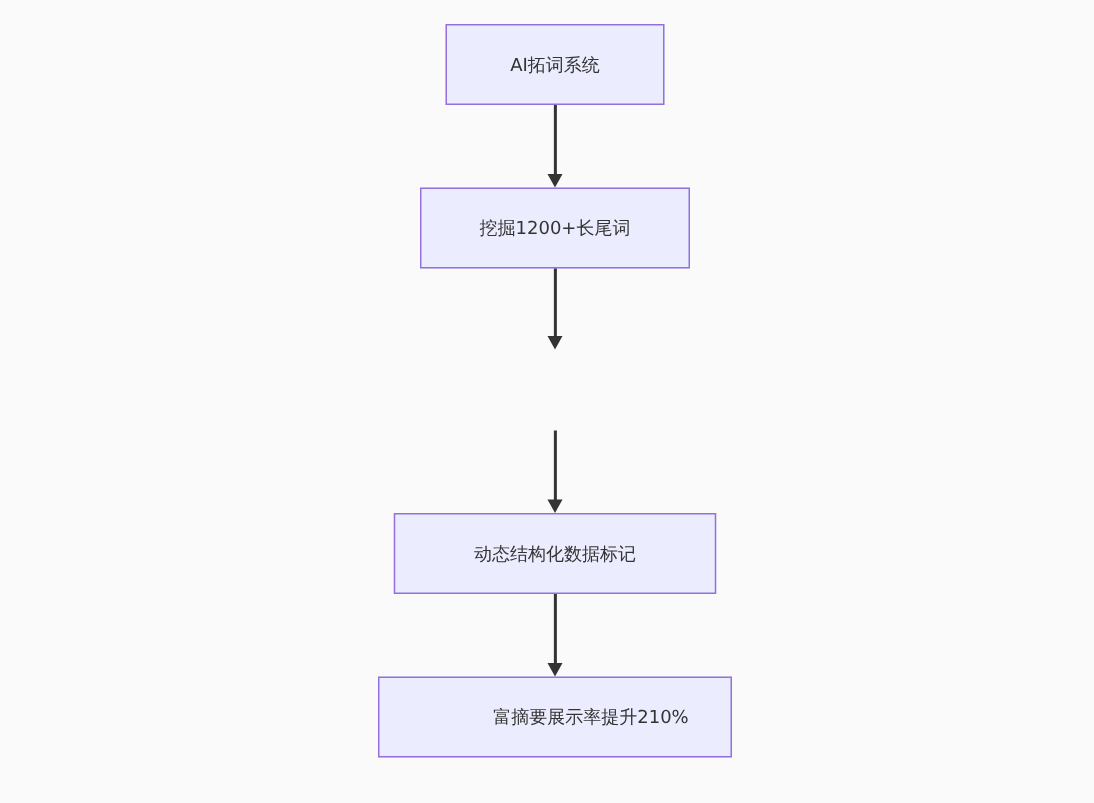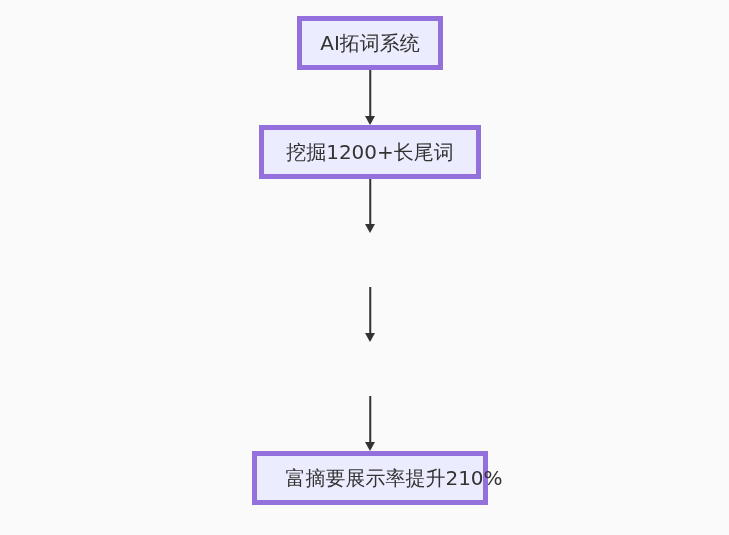--- a/index.html
+++ b/index.html
@@ -15,23 +15,23 @@
   }
   #canvas {
     position: relative;
     width: 729px;
     height: 535px;
   }
   .node {
     position: absolute;
     box-sizing: border-box;
     background: #ececff;
-    border: 5px solid #8b5cf6;
+    border: 1px solid #8b5cf6;
     color: #333333;
-    font-size: 20px;
+    font-size: 12px;
     display: flex;
     align-items: center;
     justify-content: center;
     text-align: center;
     height: 54px;
     transform: translateX(-50%);
     white-space: nowrap;
   }
   .edge {
     position: absolute;
@@ -56,21 +56,22 @@
     border-left: 5px solid transparent;
     border-right: 5px solid transparent;
     border-top: 9px solid #333333;
   }
 </style>
 </head>
 <body style="background: rgb(250, 250, 250);">
 
 <div id="canvas">
     <div class="node" style="left: 370px; top: 16px; width: 146px; background: rgb(236, 236, 255); border-color: rgb(147, 112, 219); color: rgb(51, 51, 51);">AI拓词系统</div>
-    <div class="node" style="left: 370px; top: 125px; width: 222px; background: rgb(236, 236, 255); border-color: rgb(147, 112, 219); color: rgb(51, 51, 51);">挖掘1200+长尾词</div>
+    <div class="node" style="left: 370px; top: 125px; width: 180px; background: rgb(236, 236, 255); border-color: rgb(147, 112, 219); color: rgb(51, 51, 51);">挖掘1200+长尾词</div>
+    <div class="node" style="left: 370px; top: 342px; width: 215px; background: rgb(236, 236, 255); border-color: rgb(147, 112, 219); color: rgb(51, 51, 51);">动态结构化数据标记</div>
     <div class="node" style="left: 370px; top: 451px; width: 236px; background: rgb(236, 236, 255); border-color: rgb(147, 112, 219); color: rgb(51, 51, 51); padding-left: 48px;">富摘要展示率提升210%</div>
     <div class="edge" style="left: 370px; top: 70px; height: 55px;">
       <div class="edge-line" style="height: 48px; background: rgb(51, 51, 51);"></div>
       <div class="edge-head" style="border-top-color: rgb(51, 51, 51);"></div>
     </div>
     <div class="edge" style="left: 370px; top: 179px; height: 54px;">
       <div class="edge-line" style="height: 47px; background: rgb(51, 51, 51);"></div>
       <div class="edge-head" style="border-top-color: rgb(51, 51, 51);"></div>
     </div>
     <div class="edge" style="left: 370px; top: 287px; height: 55px;">

